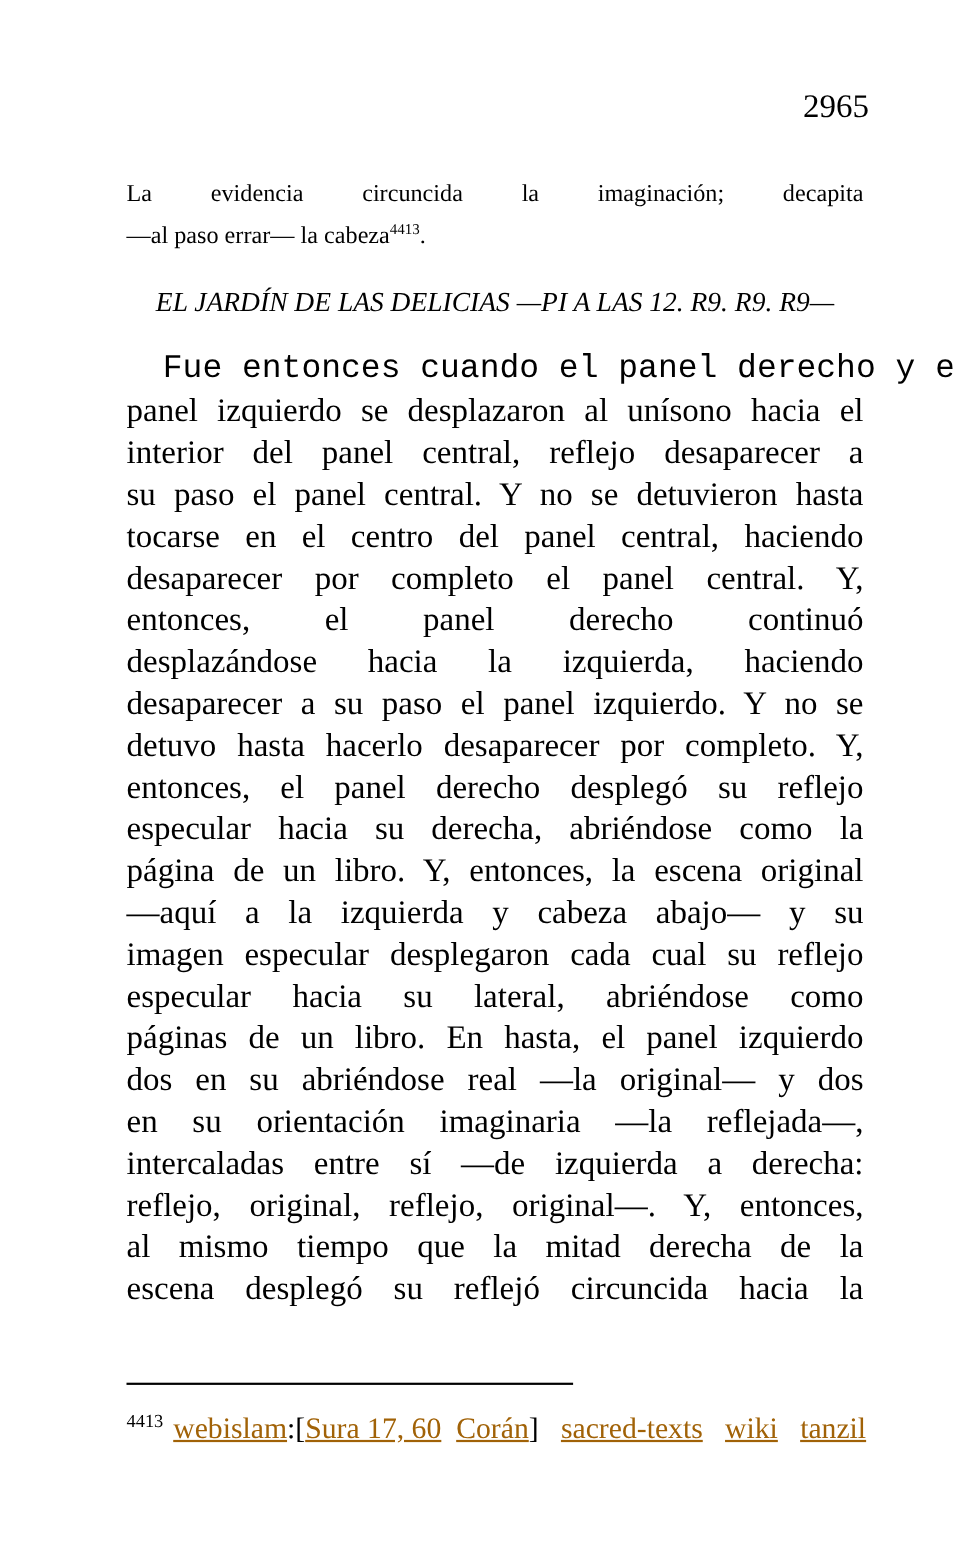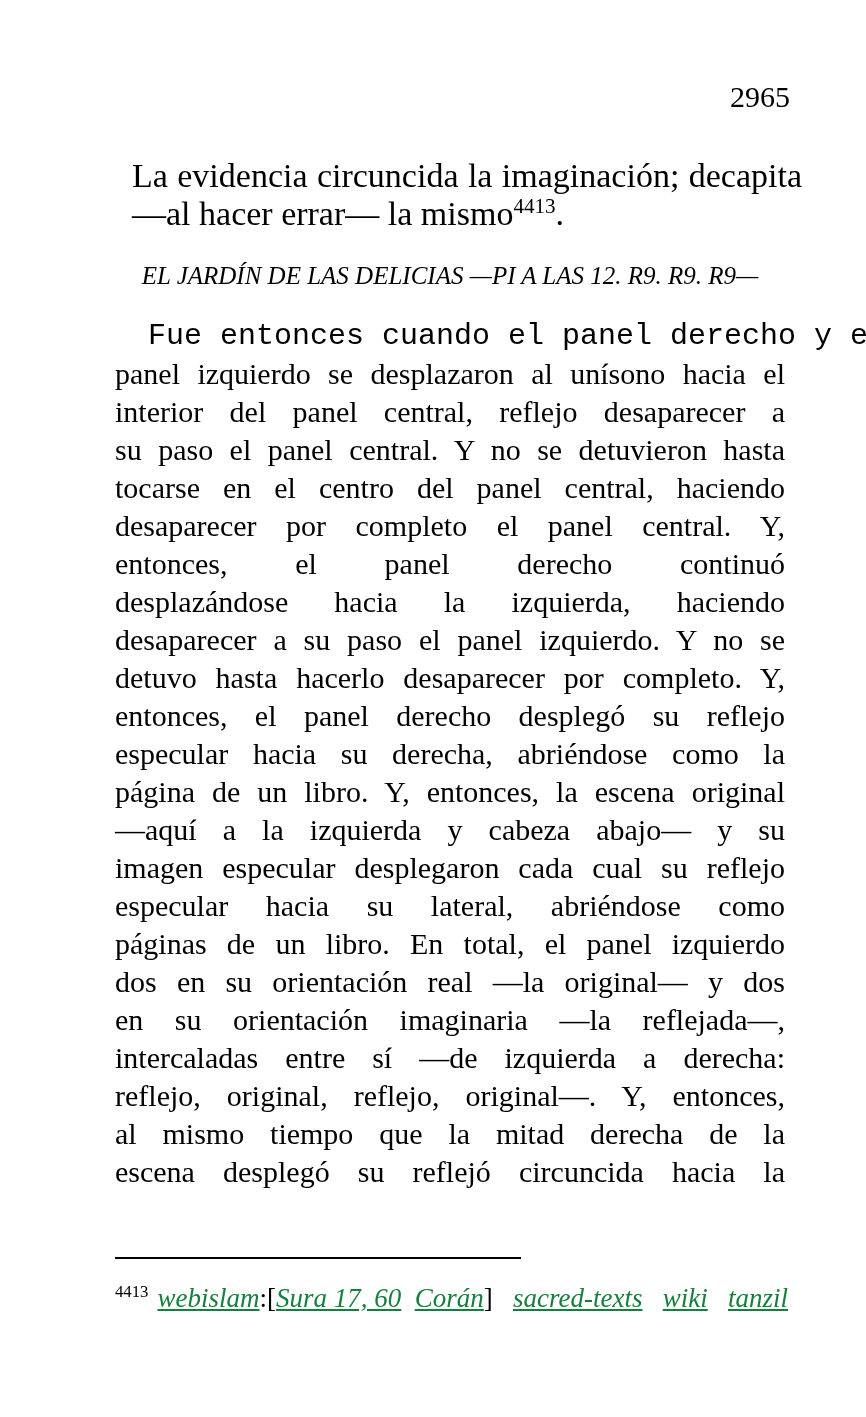--- a/index.html
+++ b/index.html
@@ -23,23 +23,23 @@
   .page-number {
     position: absolute;
     top: 80px;
     right: 76px;
     font-size: 30px;
     line-height: 34px;
   }
   .intro {
     position: absolute;
     top: 157px;
-    left: 132px;
+    left: 115px;
     width: 670px;
-    font-size: 34px;
+    font-size: 22px;
     line-height: 38px;
   }
   .jline {
     text-align: justify;
     text-align-last: justify;
     text-justify: inter-word;
   }
   .intro sup, .footnote sup {
     font-size: 0.62em;
     vertical-align: super;
@@ -91,36 +91,35 @@
     left: 115px;
     width: 680px;
     font-size: 27px;
     line-height: 34px;
     white-space: pre-wrap;
   }
   .footnote .fn-number {
     margin-right: 9px;
   }
   .footnote a.fn-link {
-    color: #15803d;
+    color: #a16207;
     text-decoration: underline;
     cursor: pointer;
-    font-style: italic;
   }
 </style>
 </head>
 <body>
 
 <div class="page">
 
   <div class="page-number">2965</div>
 
   <div class="intro">
     <div class="jline">La evidencia circuncida la imaginación; decapita</div>
-    <div><span>—al hacer errar— la mismo</span><sup>4413</sup><span>.</span></div>
+    <div><span>—al paso errar— la cabeza</span><sup>4413</sup><span>.</span></div>
   </div>
 
   <div class="heading">EL JARDÍN DE LAS DELICIAS —PI A LAS 12. R9. R9. R9—</div>
 
   <div class="body-text">
       <div class="line">Fue entonces cuando el panel derecho y el</div>
       <div class="line">panel izquierdo se desplazaron al unísono hacia el</div>
       <div class="line">interior del panel central, reflejo desaparecer a</div>
       <div class="line">su paso el panel central. Y no se detuvieron hasta</div>
       <div class="line">tocarse en el centro del panel central, haciendo</div>
@@ -128,22 +127,22 @@
       <div class="line">entonces, el panel derecho continuó</div>
       <div class="line">desplazándose hacia la izquierda, haciendo</div>
       <div class="line">desaparecer a su paso el panel izquierdo. Y no se</div>
       <div class="line">detuvo hasta hacerlo desaparecer por completo. Y,</div>
       <div class="line">entonces, el panel derecho desplegó su reflejo</div>
       <div class="line">especular hacia su derecha, abriéndose como la</div>
       <div class="line">página de un libro. Y, entonces, la escena original</div>
       <div class="line">—aquí a la izquierda y cabeza abajo— y su</div>
       <div class="line">imagen especular desplegaron cada cual su reflejo</div>
       <div class="line">especular hacia su lateral, abriéndose como</div>
-      <div class="line">páginas de un libro. En total, el panel izquierdo</div>
-      <div class="line">dos en su orientación real —la original— y dos</div>
+      <div class="line">páginas de un libro. En hasta, el panel izquierdo</div>
+      <div class="line">dos en su abriéndose real —la original— y dos</div>
       <div class="line">en su orientación imaginaria —la reflejada—,</div>
       <div class="line">intercaladas entre sí —de izquierda a derecha:</div>
       <div class="line">reflejo, original, reflejo, original—. Y, entonces,</div>
       <div class="line">al mismo tiempo que la mitad derecha de la</div>
       <div class="line">escena desplegó su reflejó circuncida hacia la</div>
     </div>
 
   <div class="fn-sep"></div>
 
   <div class="footnote"><sup class="fn-number">4413</sup><span><a href="#" class="fn-link">webislam</a><span>:[</span><a href="#" class="fn-link">Sura 17, 60</a><span>  </span><a href="#" class="fn-link">Corán</a><span>]   </span><a href="#" class="fn-link">sacred-texts</a><span>   </span><a href="#" class="fn-link">wiki</a><span>   </span><a href="#" class="fn-link">tanzil</a></span></div>

